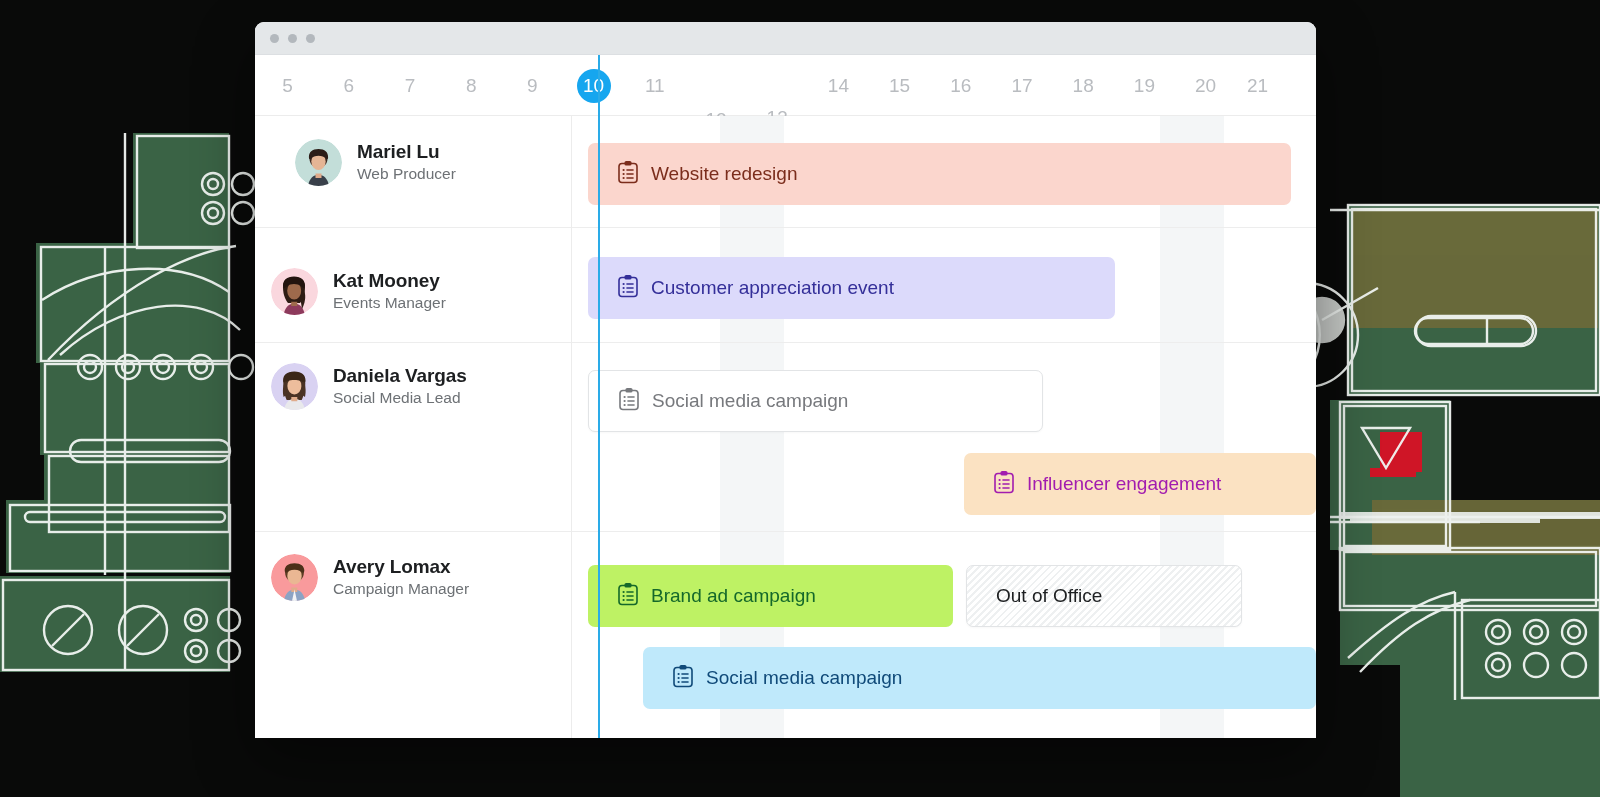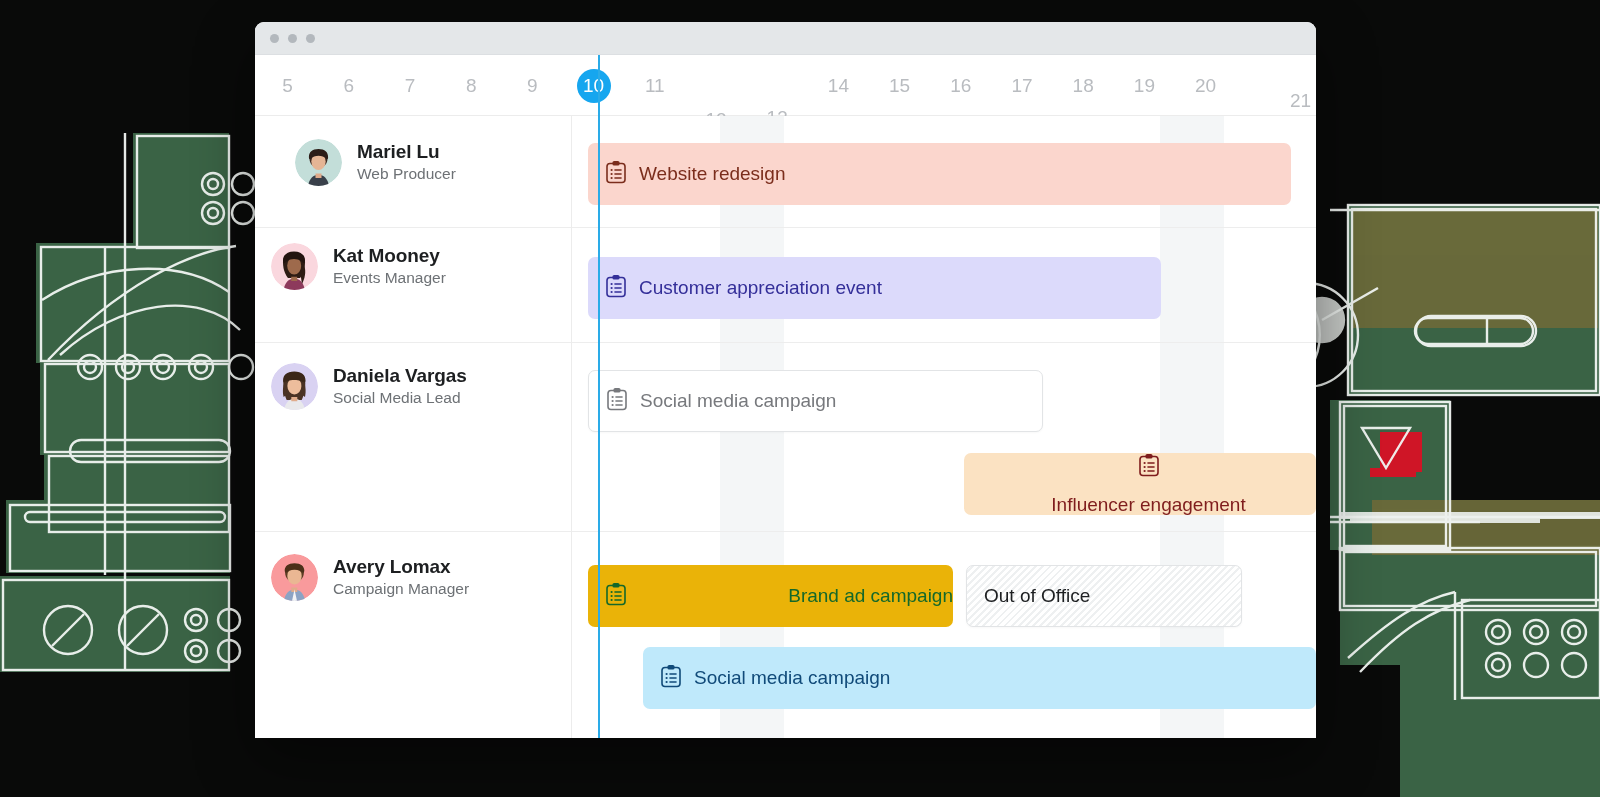--- a/index.html
+++ b/index.html
@@ -83,32 +83,32 @@
   }
   .avatar svg { display:block; width:47px; height:47px; }
   .pname { font-size:19px; font-weight:700; color:#1d1f21; line-height:1.25; letter-spacing:-.1px; }
   .prole { font-size:15.5px; color:#6d7175; line-height:1.35; margin-top:1px; }
 
   
   .bar {
     position:absolute; z-index:4;
     border-radius:7px;
     display:flex; align-items:center;
-    padding-left:17px; gap:12px;
+    padding-left:29px; gap:12px;
     font-size:19px;
   }
   .bar .lbl { white-space:nowrap; }
   .bar svg { flex:none; }
 
   .bar.red    { background:#fbd6cd; color:#7b2d1c; }
   .bar.purple { background:#dcdafb; color:#342f99; }
   .bar.white  { background:#fff; border:1px solid #e2e4e6; color:#77797d;
                 box-shadow:0 1px 2px rgba(0,0,0,.03); }
-  .bar.orange { background:#fbe2c2; color:#7f1d1d;flex-direction:column; }
-  .bar.green  { background:#eab308; color:#14682a;justify-content:space-between; }
+  .bar.orange { background:#fbe2c2; color:#a21caf; }
+  .bar.green  { background:#bef264; color:#14682a; }
   .bar.blue   { background:#bfe9fb; color:#104a79; }
   .bar.ooo {
     background:
       repeating-linear-gradient(135deg,
         #ffffff 0px, #ffffff 3px,
         #eef0f1 3px, #eef0f1 5px);
     border:1px solid #e2e4e6; color:#1d1f21;
     box-shadow:0 1px 2px rgba(0,0,0,.03);
   }
 </style>
@@ -238,21 +238,21 @@
       <div class="daycell" style="left: 369.2px; width: 61.2px;">11</div>
       <div class="daycell" style="left: 430.4px; width: 61.2px; margin-top: 34px;">12</div>
       <div class="daycell" style="left: 491.6px; width: 61.2px; margin-top: 32px;">13</div>
       <div class="daycell" style="left: 552.8px; width: 61.2px;">14</div>
       <div class="daycell" style="left: 614px; width: 61.2px;">15</div>
       <div class="daycell" style="left: 675.2px; width: 61.2px;">16</div>
       <div class="daycell" style="left: 736.4px; width: 61.2px;">17</div>
       <div class="daycell" style="left: 797.6px; width: 61.2px;">18</div>
       <div class="daycell" style="left: 858.8px; width: 61.2px;">19</div>
       <div class="daycell" style="left: 920px; width: 61.2px;">20</div>
-      <div class="daycell" style="left: 1015px; width: 61.2px; margin-top: 15px;">21</div>
+      <div class="daycell" style="left: 972px; width: 61.2px;">21</div>
     </div>
 
   <div class="grid" id="grid">
     <div class="weekend" style="left:465px;"></div>
     <div class="weekend" style="left:905px;"></div>
 
     <div class="rowline" style="top:111px;"></div>
     <div class="rowline" style="top:226px;"></div>
     <div class="rowline" style="top:415px;"></div>
     <div class="sidebar-div"></div>
@@ -268,21 +268,21 @@
         <path d="M13 47c1.2-7.4 5.4-11.2 10.5-11.2S32.8 39.6 34 47z" fill="#39404a"></path>
         <path d="M20.5 34.5h6V39h-6z" fill="#e0ab8b"></path>
           </svg>
       </span>
       <span>
         <div class="pname">Mariel Lu</div>
         <div class="prole">Web Producer</div>
       </span>
     </div>
 
-    <div class="person" style="top:127px;">
+    <div class="person" style="top:152px;">
       <span class="avatar">
         <svg viewBox="0 0 47 47">
             <circle cx="23.5" cy="23.5" r="23.5" fill="#fad7de"></circle>
         <path d="M23 9c7 0 11 4 11 10.5 0 8-3 13-5 15.5h-12c-2-2.5-5-7.5-5-15.5C12 13 16 9 23 9z" fill="#2e1c14"></path>
         <ellipse cx="23.2" cy="22.8" rx="7" ry="8.8" fill="#9e6a4c"></ellipse>
         <path d="M23 8.5c7.2 0 11 3.8 11 9 0 2-.8 3-1.7 2.4-1.3-.9-3.4-4-9.3-4s-8 3.1-9.3 4c-.9.6-1.7-.4-1.7-2.4 0-5.2 3.8-9 11-9z" fill="#23140f"></path>
         <path d="M12.5 47c1.4-7.6 5.6-11.4 10.7-11.4S32.5 39.4 33.9 47z" fill="#8d3a5c"></path>
         <path d="M20.2 33.8h6V38h-6z" fill="#9e6a4c"></path>
         <path d="M31 20c3 2 4 8 2.6 14-1 4-2.6 7-2.6 7l-1.4-9z" fill="#2e1c14"></path>
           </svg>
@@ -338,21 +338,21 @@
           <circle cx="6.6" cy="14" r="1.1" fill="currentColor" stroke="none"></circle>
           <circle cx="6.6" cy="18" r="1.1" fill="currentColor" stroke="none"></circle>
           <line x1="10" y1="10" x2="16" y2="10" stroke-linecap="round"></line>
           <line x1="10" y1="14" x2="16" y2="14" stroke-linecap="round"></line>
           <line x1="10" y1="18" x2="16" y2="18" stroke-linecap="round"></line>
         </svg>
       </span>
       <span class="lbl">Website redesign</span>
     </div>
 
-    <div class="bar purple" style="left:333px; top:141px; width:573px; height:62px;">
+    <div class="bar purple" style="left:333px; top:141px; width:527px; height:62px;">
       <span>
         <svg width="22" height="24" viewBox="0 0 22 24" fill="none" stroke="currentColor" stroke-width="1.6">
           <rect x="2" y="3.5" width="18" height="19" rx="3"></rect>
           <rect x="7.5" y="1" width="7" height="4.6" rx="1.6" fill="currentColor" stroke="none"></rect>
           <circle cx="6.6" cy="10" r="1.1" fill="currentColor" stroke="none"></circle>
           <circle cx="6.6" cy="14" r="1.1" fill="currentColor" stroke="none"></circle>
           <circle cx="6.6" cy="18" r="1.1" fill="currentColor" stroke="none"></circle>
           <line x1="10" y1="10" x2="16" y2="10" stroke-linecap="round"></line>
           <line x1="10" y1="14" x2="16" y2="14" stroke-linecap="round"></line>
           <line x1="10" y1="18" x2="16" y2="18" stroke-linecap="round"></line>

